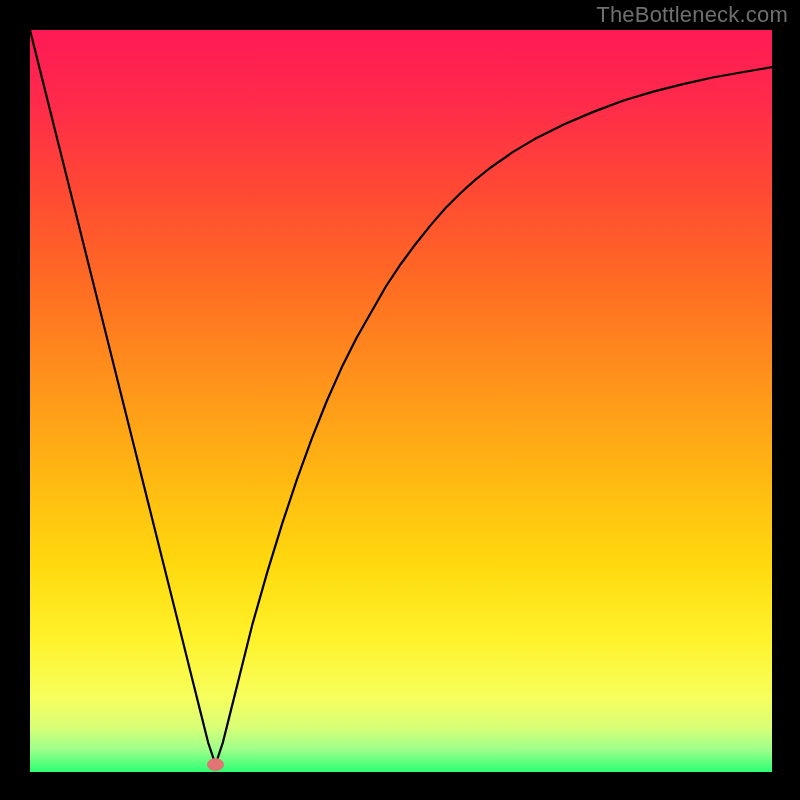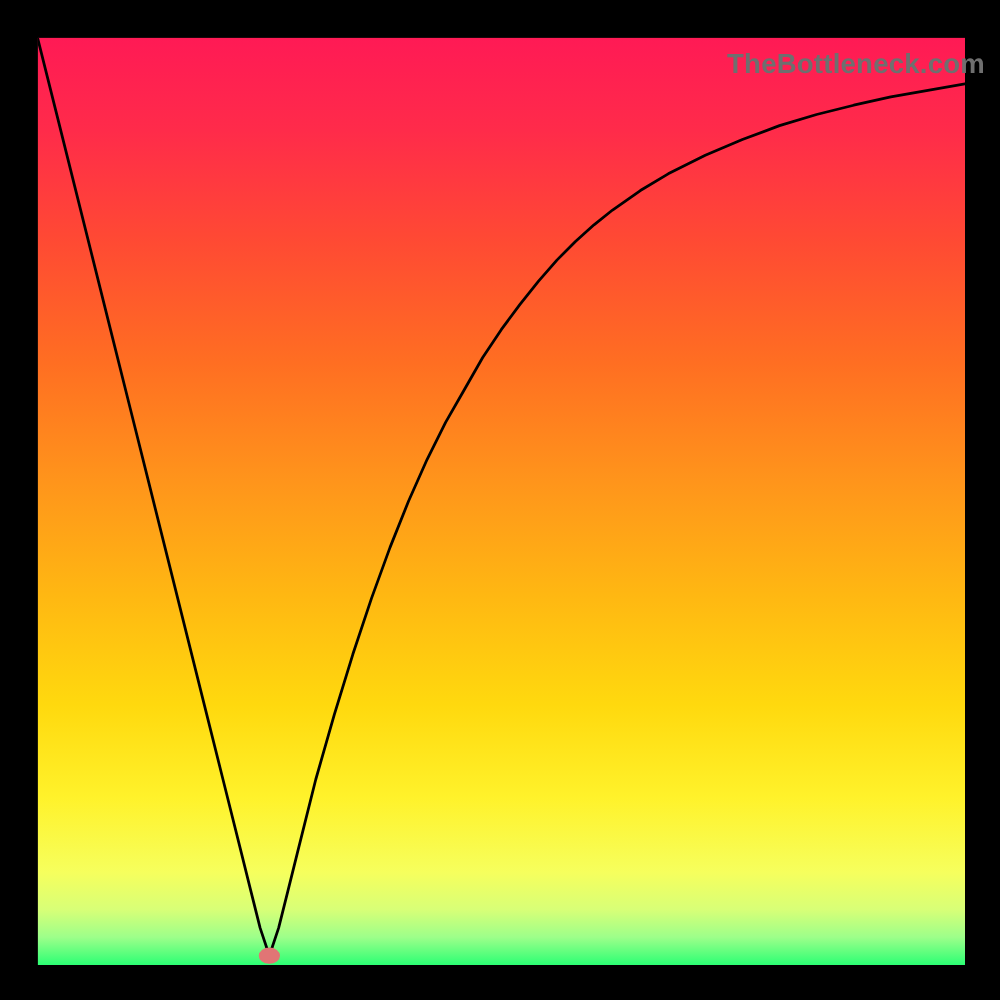--- a/index.html
+++ b/index.html
@@ -16,24 +16,23 @@
     width: 800px;
     height: 800px;
     background: #000;
   }
   .watermark {
     position: absolute;
     top: 2px;
     right: 12px;
     color: #6f6f6f;
     font-size: 22px;
-    font-weight: 700;
+    font-weight: 400;
     letter-spacing: 0.2px;
     z-index: 50;
-    margin-top: 36px;
   }
   .plot-wrap {
     position: absolute;
     left: 30px;
     top: 30px;
     width: 742px;
     height: 742px;
     overflow: hidden;
   }
   svg {

